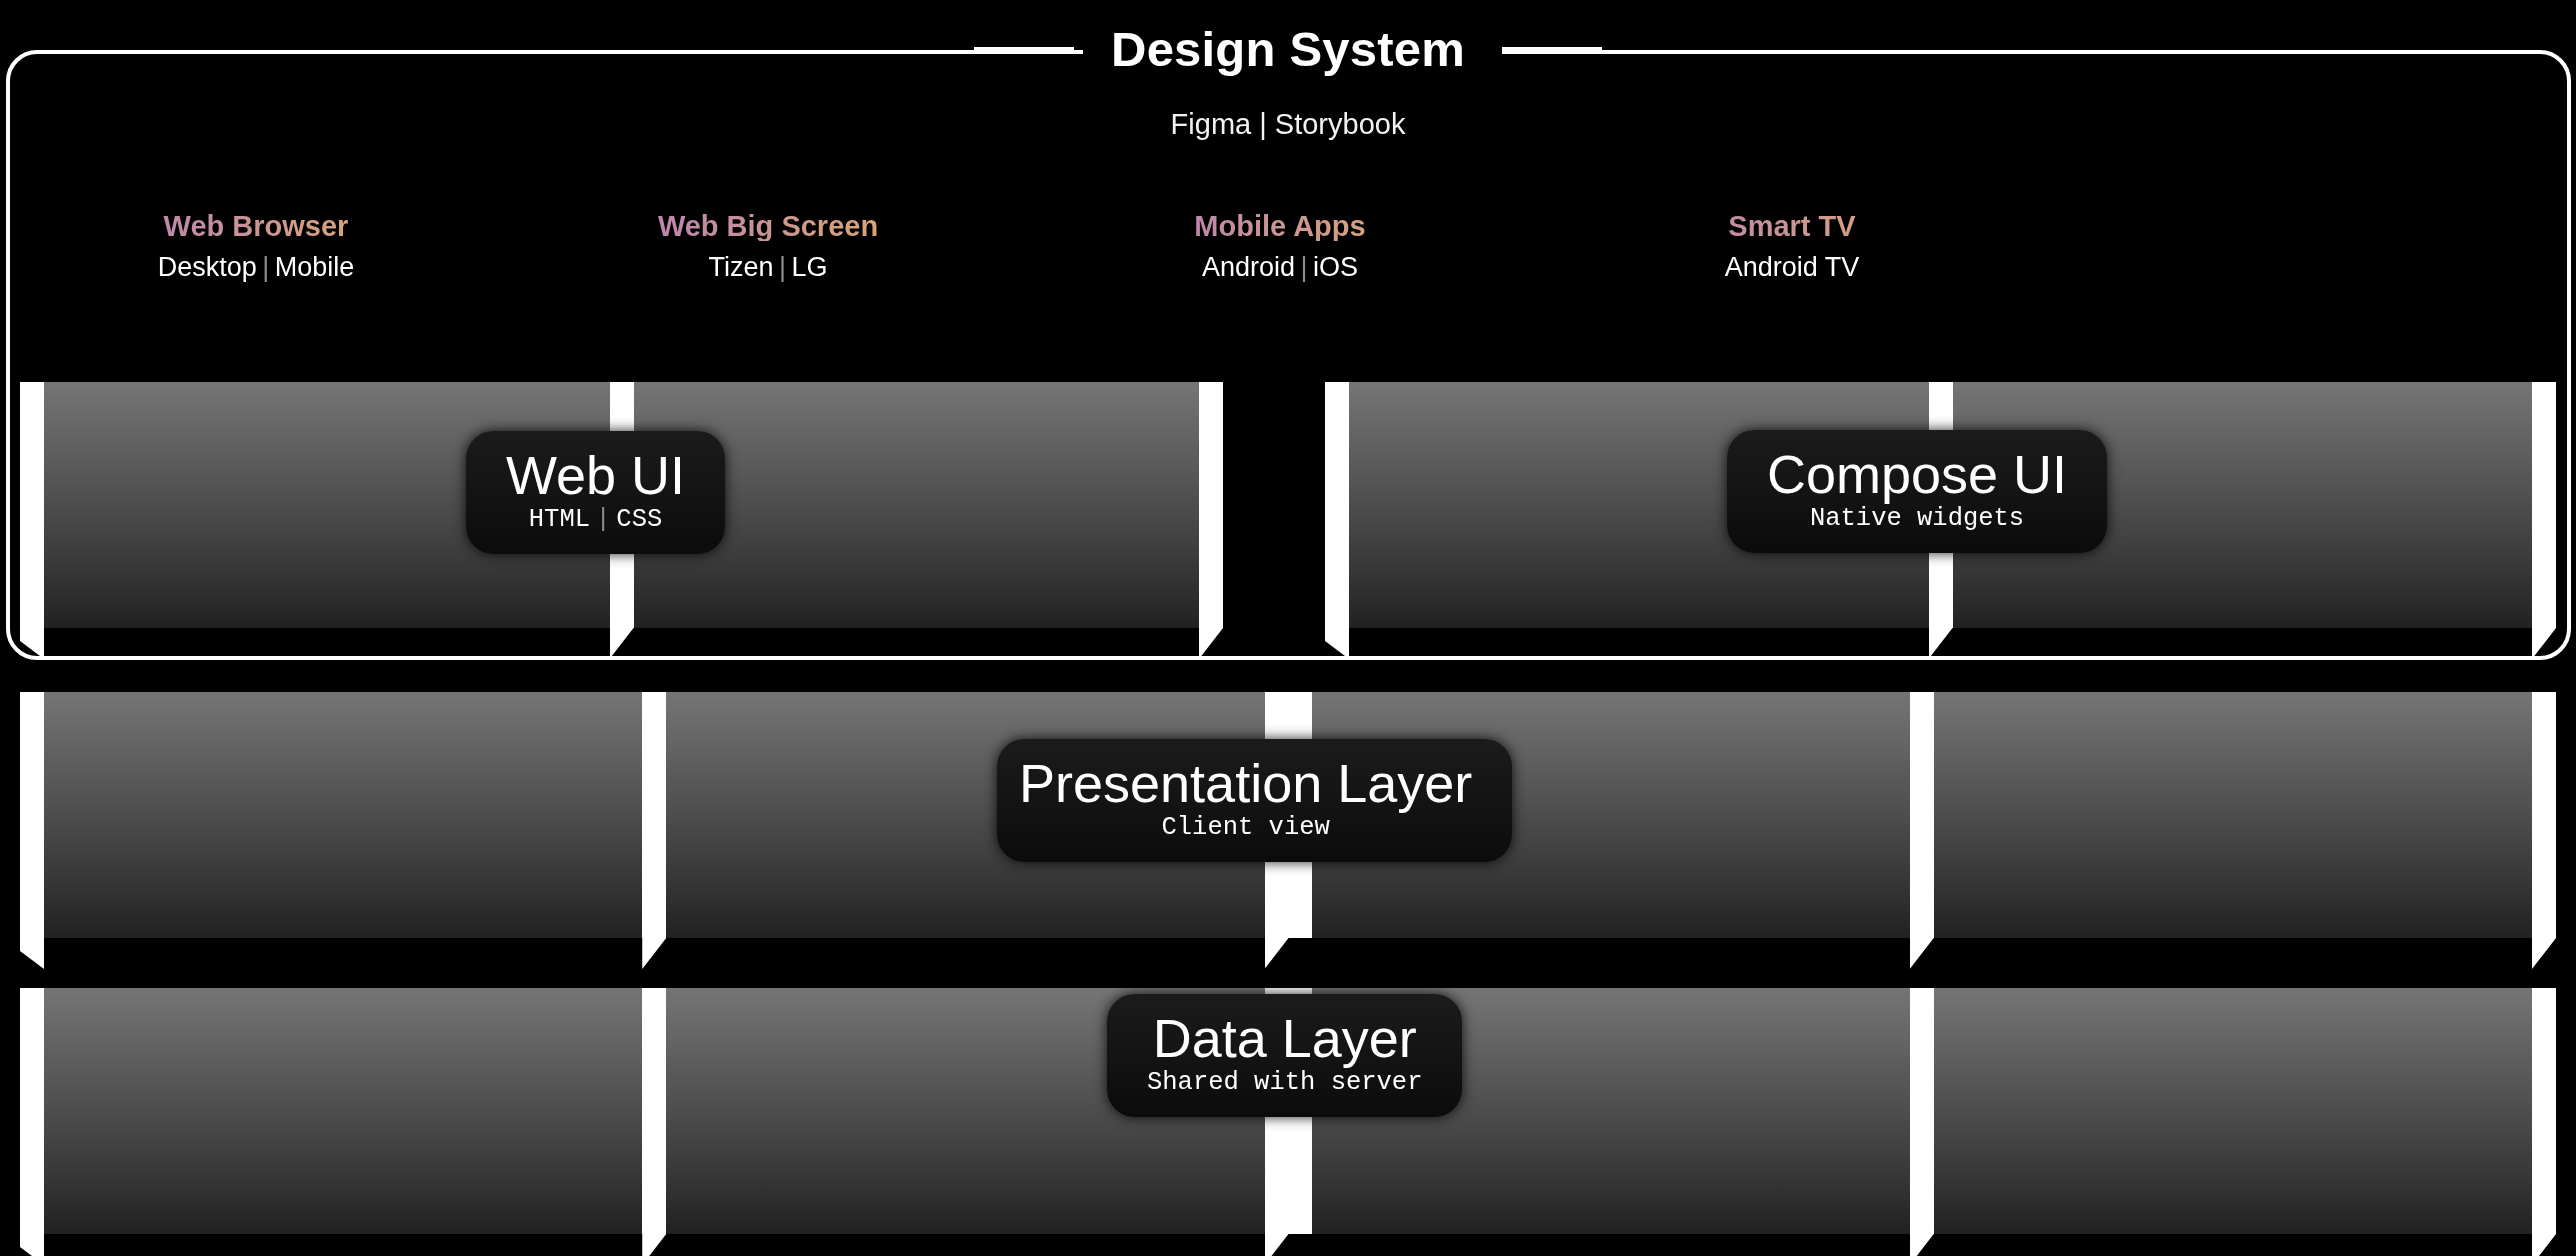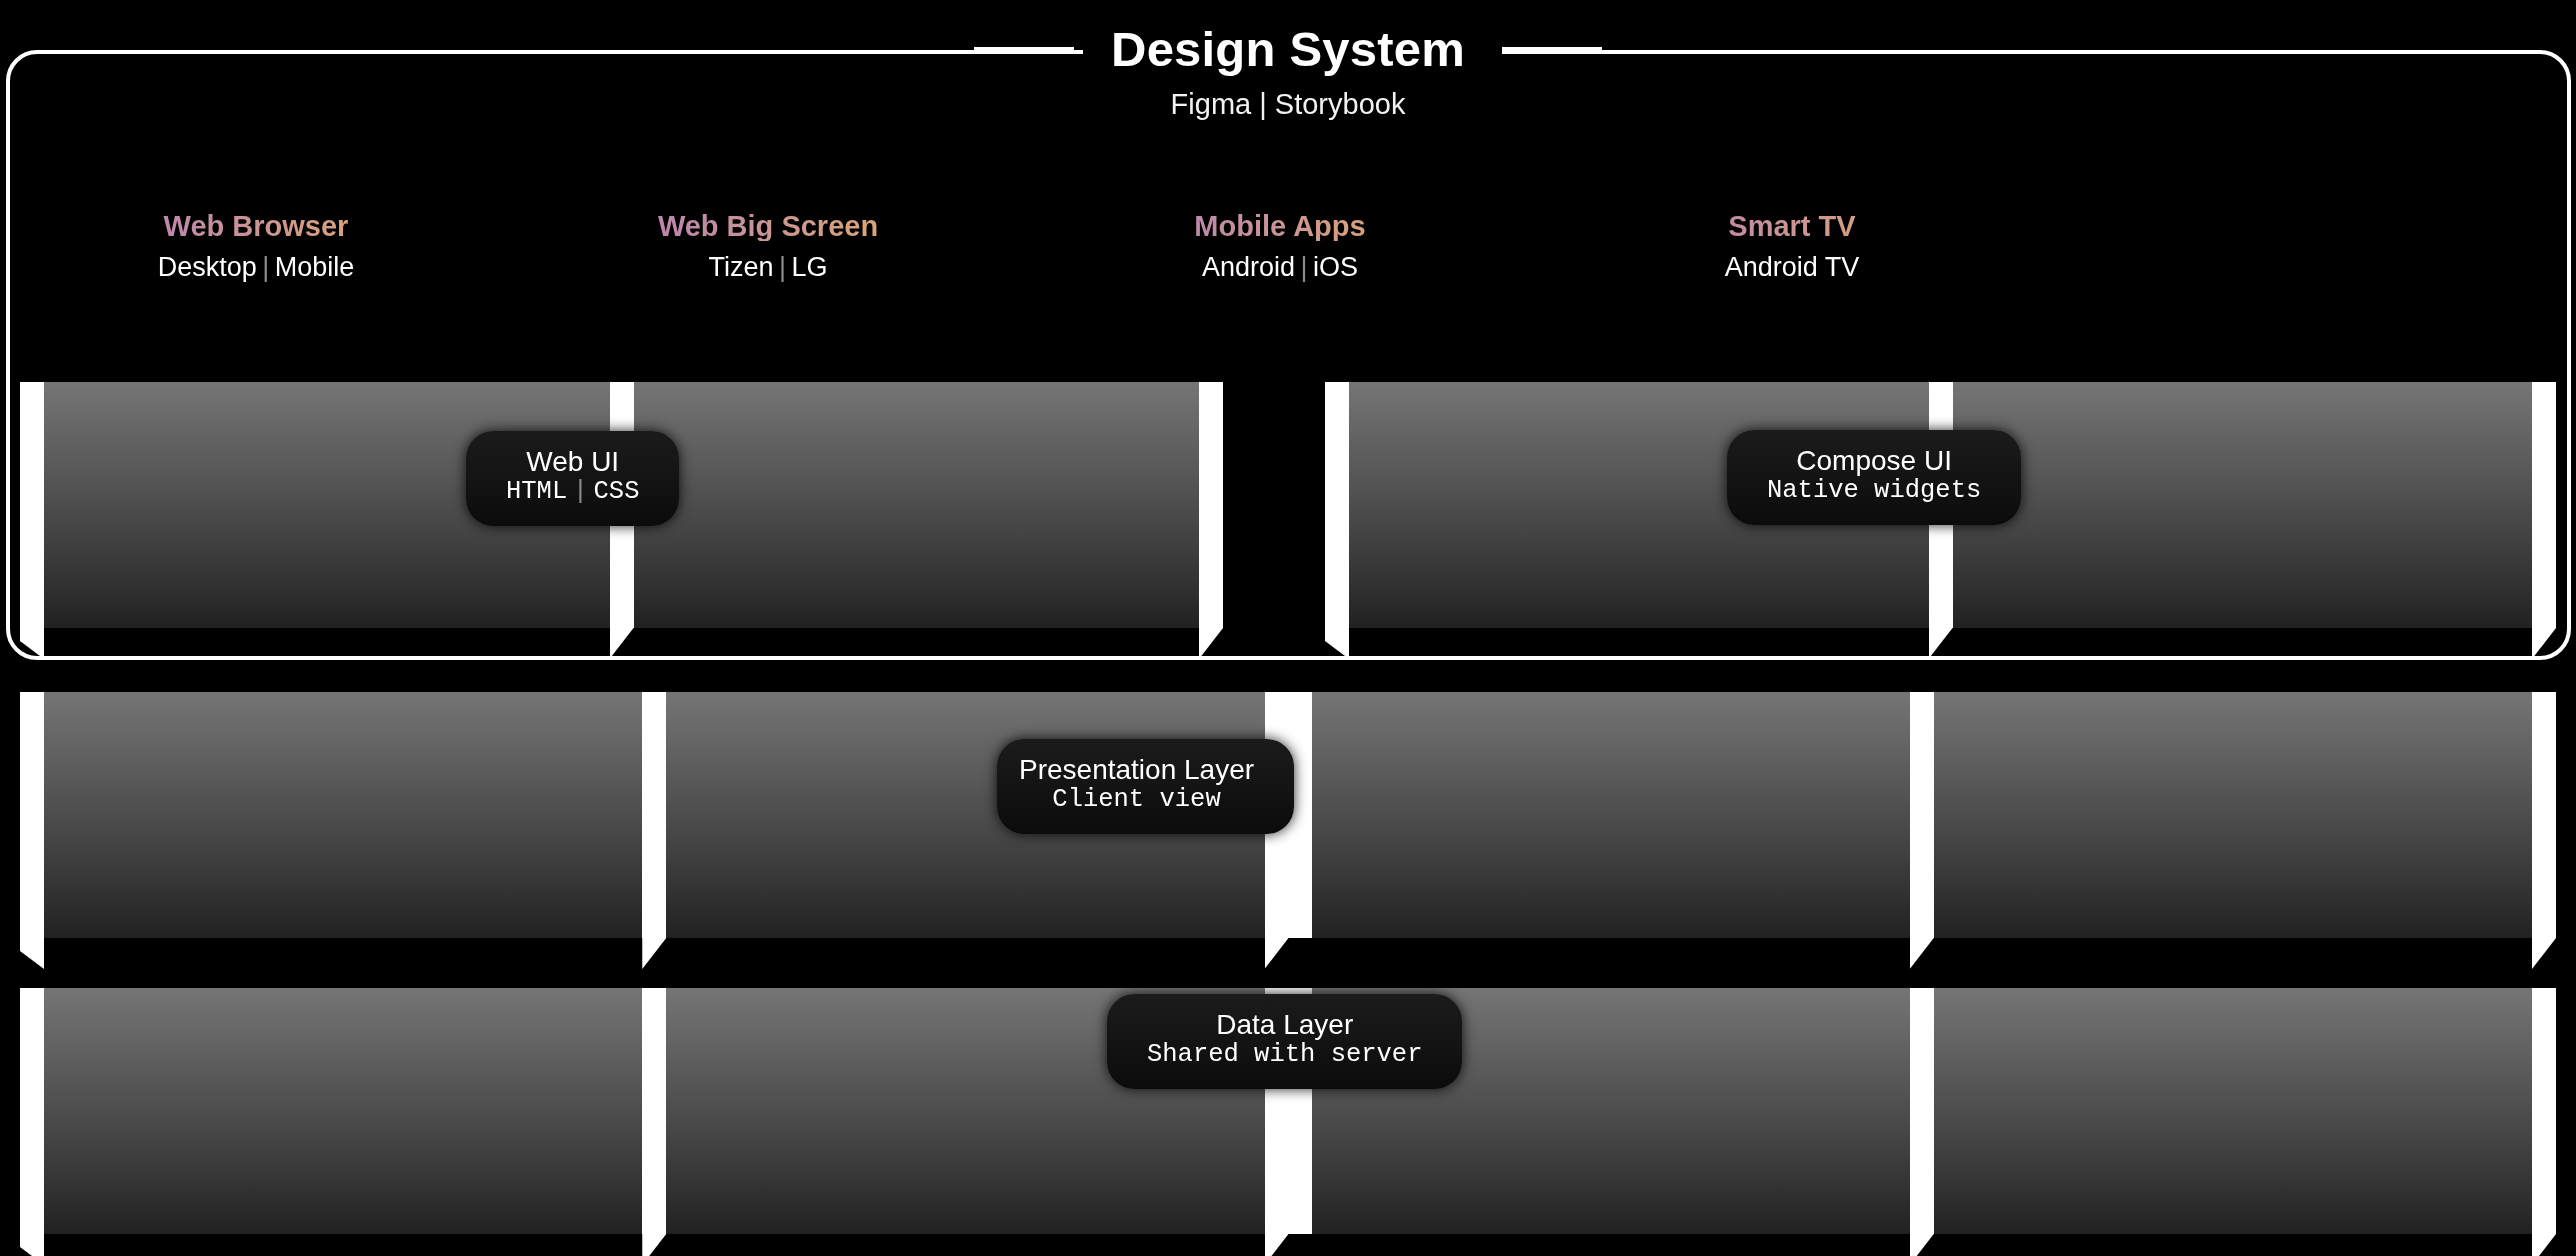--- a/index.html
+++ b/index.html
@@ -55,21 +55,21 @@
     color: #ffffff;
     white-space: nowrap;
     background: #000000;
     padding: 0 12.7px;
   }
   #title-sub {
     font-size: 29px;
     font-weight: 400;
     color: #f2f2f2;
     line-height: 1;
-    margin-top: 1px;
+    margin-top: 21px;
   }
 
   
   #ds-frame {
     position: absolute;
     left: 5.5px;
     top: 50px;
     width: 2565px;
     height: 610px;
     border: 4.6px solid #ffffff;
@@ -194,21 +194,21 @@
   .pill {
     position: absolute;
     z-index: 25;
     background: linear-gradient(180deg, #1b1b1b 0%, #131313 55%, #0b0b0b 100%);
     border-radius: 27px;
     padding: 16.4px 40px 20px;
     text-align: center;
     box-shadow: 0 0 12.7px rgba(0,0,0,0.85);
   }
   .pill-title {
-    font-size: 28px;
+    font-size: 54px;
     font-weight: 400;
     color: #ffffff;
     line-height: 1.06;
     white-space: nowrap;
   }
   .pill-sub {
     margin-top: 1px;
     font-size: 25.5px;
     font-weight: 400;
     color: #ffffff;

